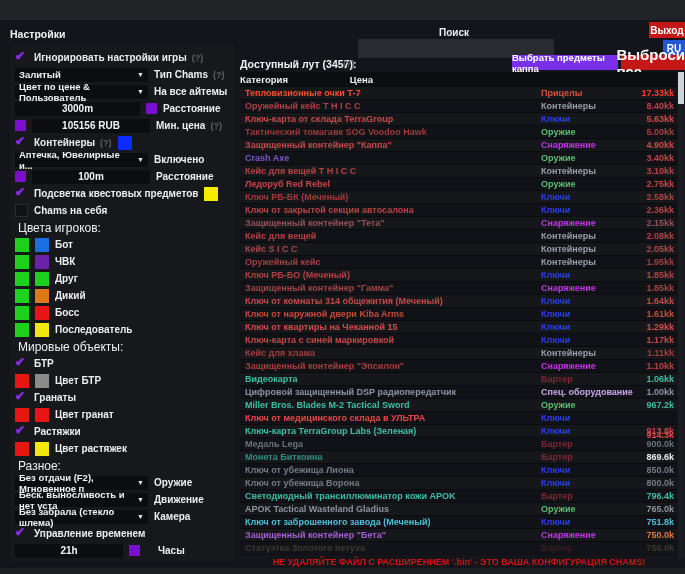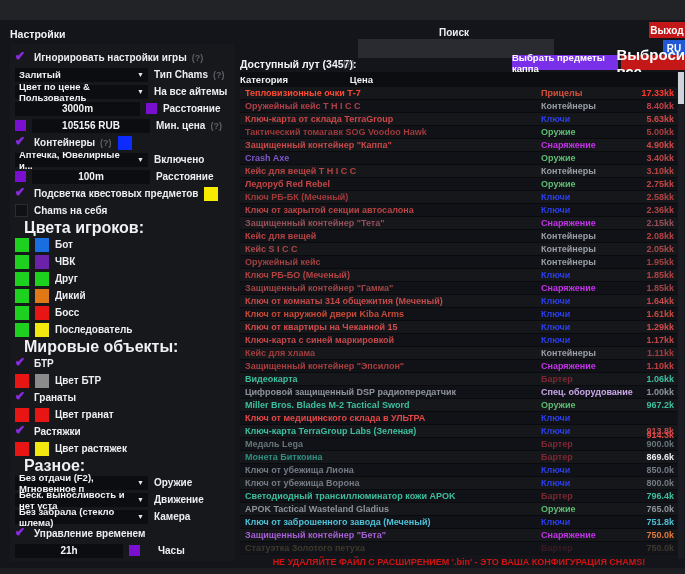--- a/index.html
+++ b/index.html
@@ -15,21 +15,21 @@
   .chk.on::before{content:"✔";position:absolute;left:0;top:-2px;color:#8a2be2;font-size:12px;font-weight:bold;text-shadow:0 0 1px #8a2be2;}
   .chk.off{background:#101114;border:1px solid #2a2c31;width:11px;height:11px;}
   .lbl{font-size:10px;font-weight:bold;color:#eceef1;white-space:nowrap;}
   .help{font-size:9px;font-weight:bold;color:#5c5f66;margin-left:5px;}
   .dd{width:133px;height:14px;background:#0c0d10;color:#f2f3f5;font-size:9.5px;font-weight:bold;display:flex;align-items:center;justify-content:space-between;padding:0 4px;flex:0 0 auto;box-sizing:border-box;}
   .dd .caret{font-size:7px;color:#e8e9ec;margin-left:3px;}
   .inp{height:14px;background:#0c0d10;color:#f2f3f5;font-size:10px;font-weight:bold;text-align:center;line-height:14px;flex:0 0 auto;}
   .sw{width:11px;height:11px;flex:0 0 auto;}
   .sw.big{width:14px;height:14px;}
   .gap{margin-left:6px;}
-  .sec{font-size:16px;font-weight:bold;color:#eef0f3;padding-left:8px;margin-left:6px;}
+  .sec{font-size:12px;font-weight:normal;color:#eef0f3;padding-left:8px;}
 
   
   .search-label{position:absolute;left:358px;top:27px;width:192px;text-align:center;font-size:10px;font-weight:bold;color:#eceef1;}
   .search-input{position:absolute;left:358px;top:39px;width:192px;height:17px;background:#292b30;border:none;}
   .btn{position:absolute;font-size:10px;font-weight:bold;color:#fff;display:flex;align-items:center;justify-content:center;}
   .btn-exit{left:649px;top:22px;width:36px;height:16px;background:#c41818;}
   .btn-lang{left:663px;top:40px;width:22px;height:16px;background:#2257d6;}
   .loot-title{position:absolute;left:240px;top:58px;font-size:10.5px;font-weight:bold;color:#f2f3f5;}
   .loot-help{position:absolute;left:343px;top:59px;font-size:9px;font-weight:bold;color:#5c5f66;}
   .btn-kappa{left:512px;top:55px;width:106px;height:15px;background:#7a2fe8;font-size:9.5px;}

